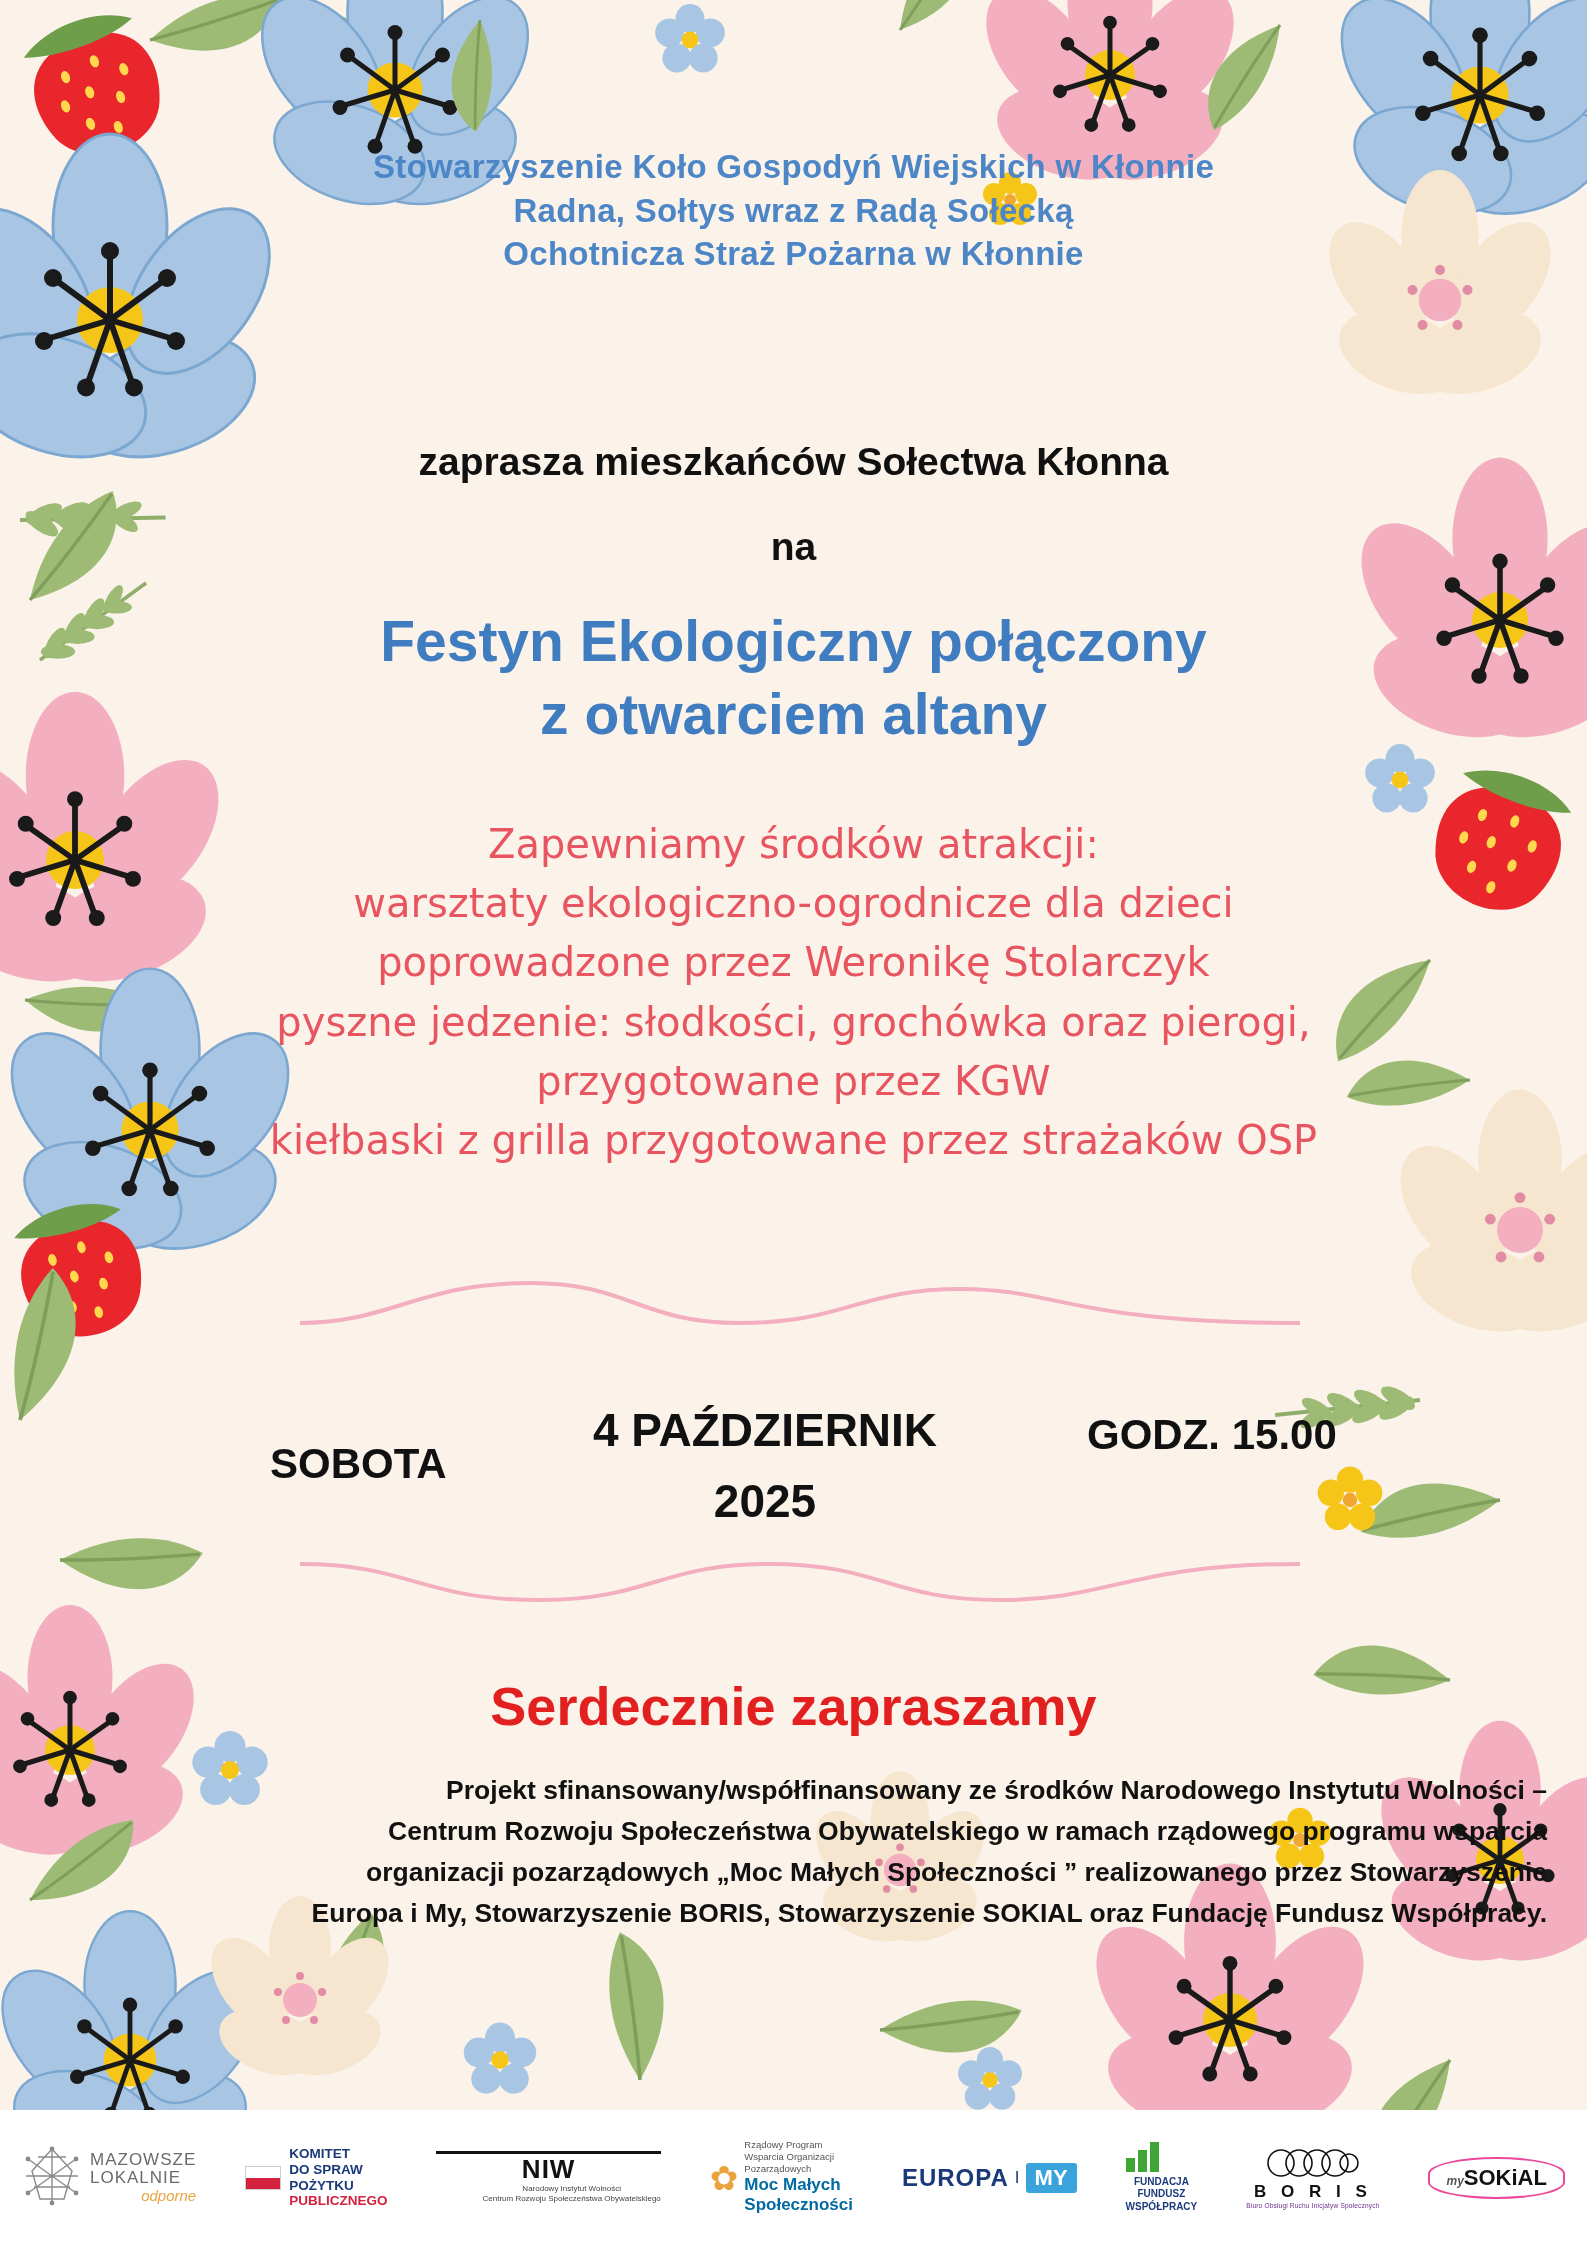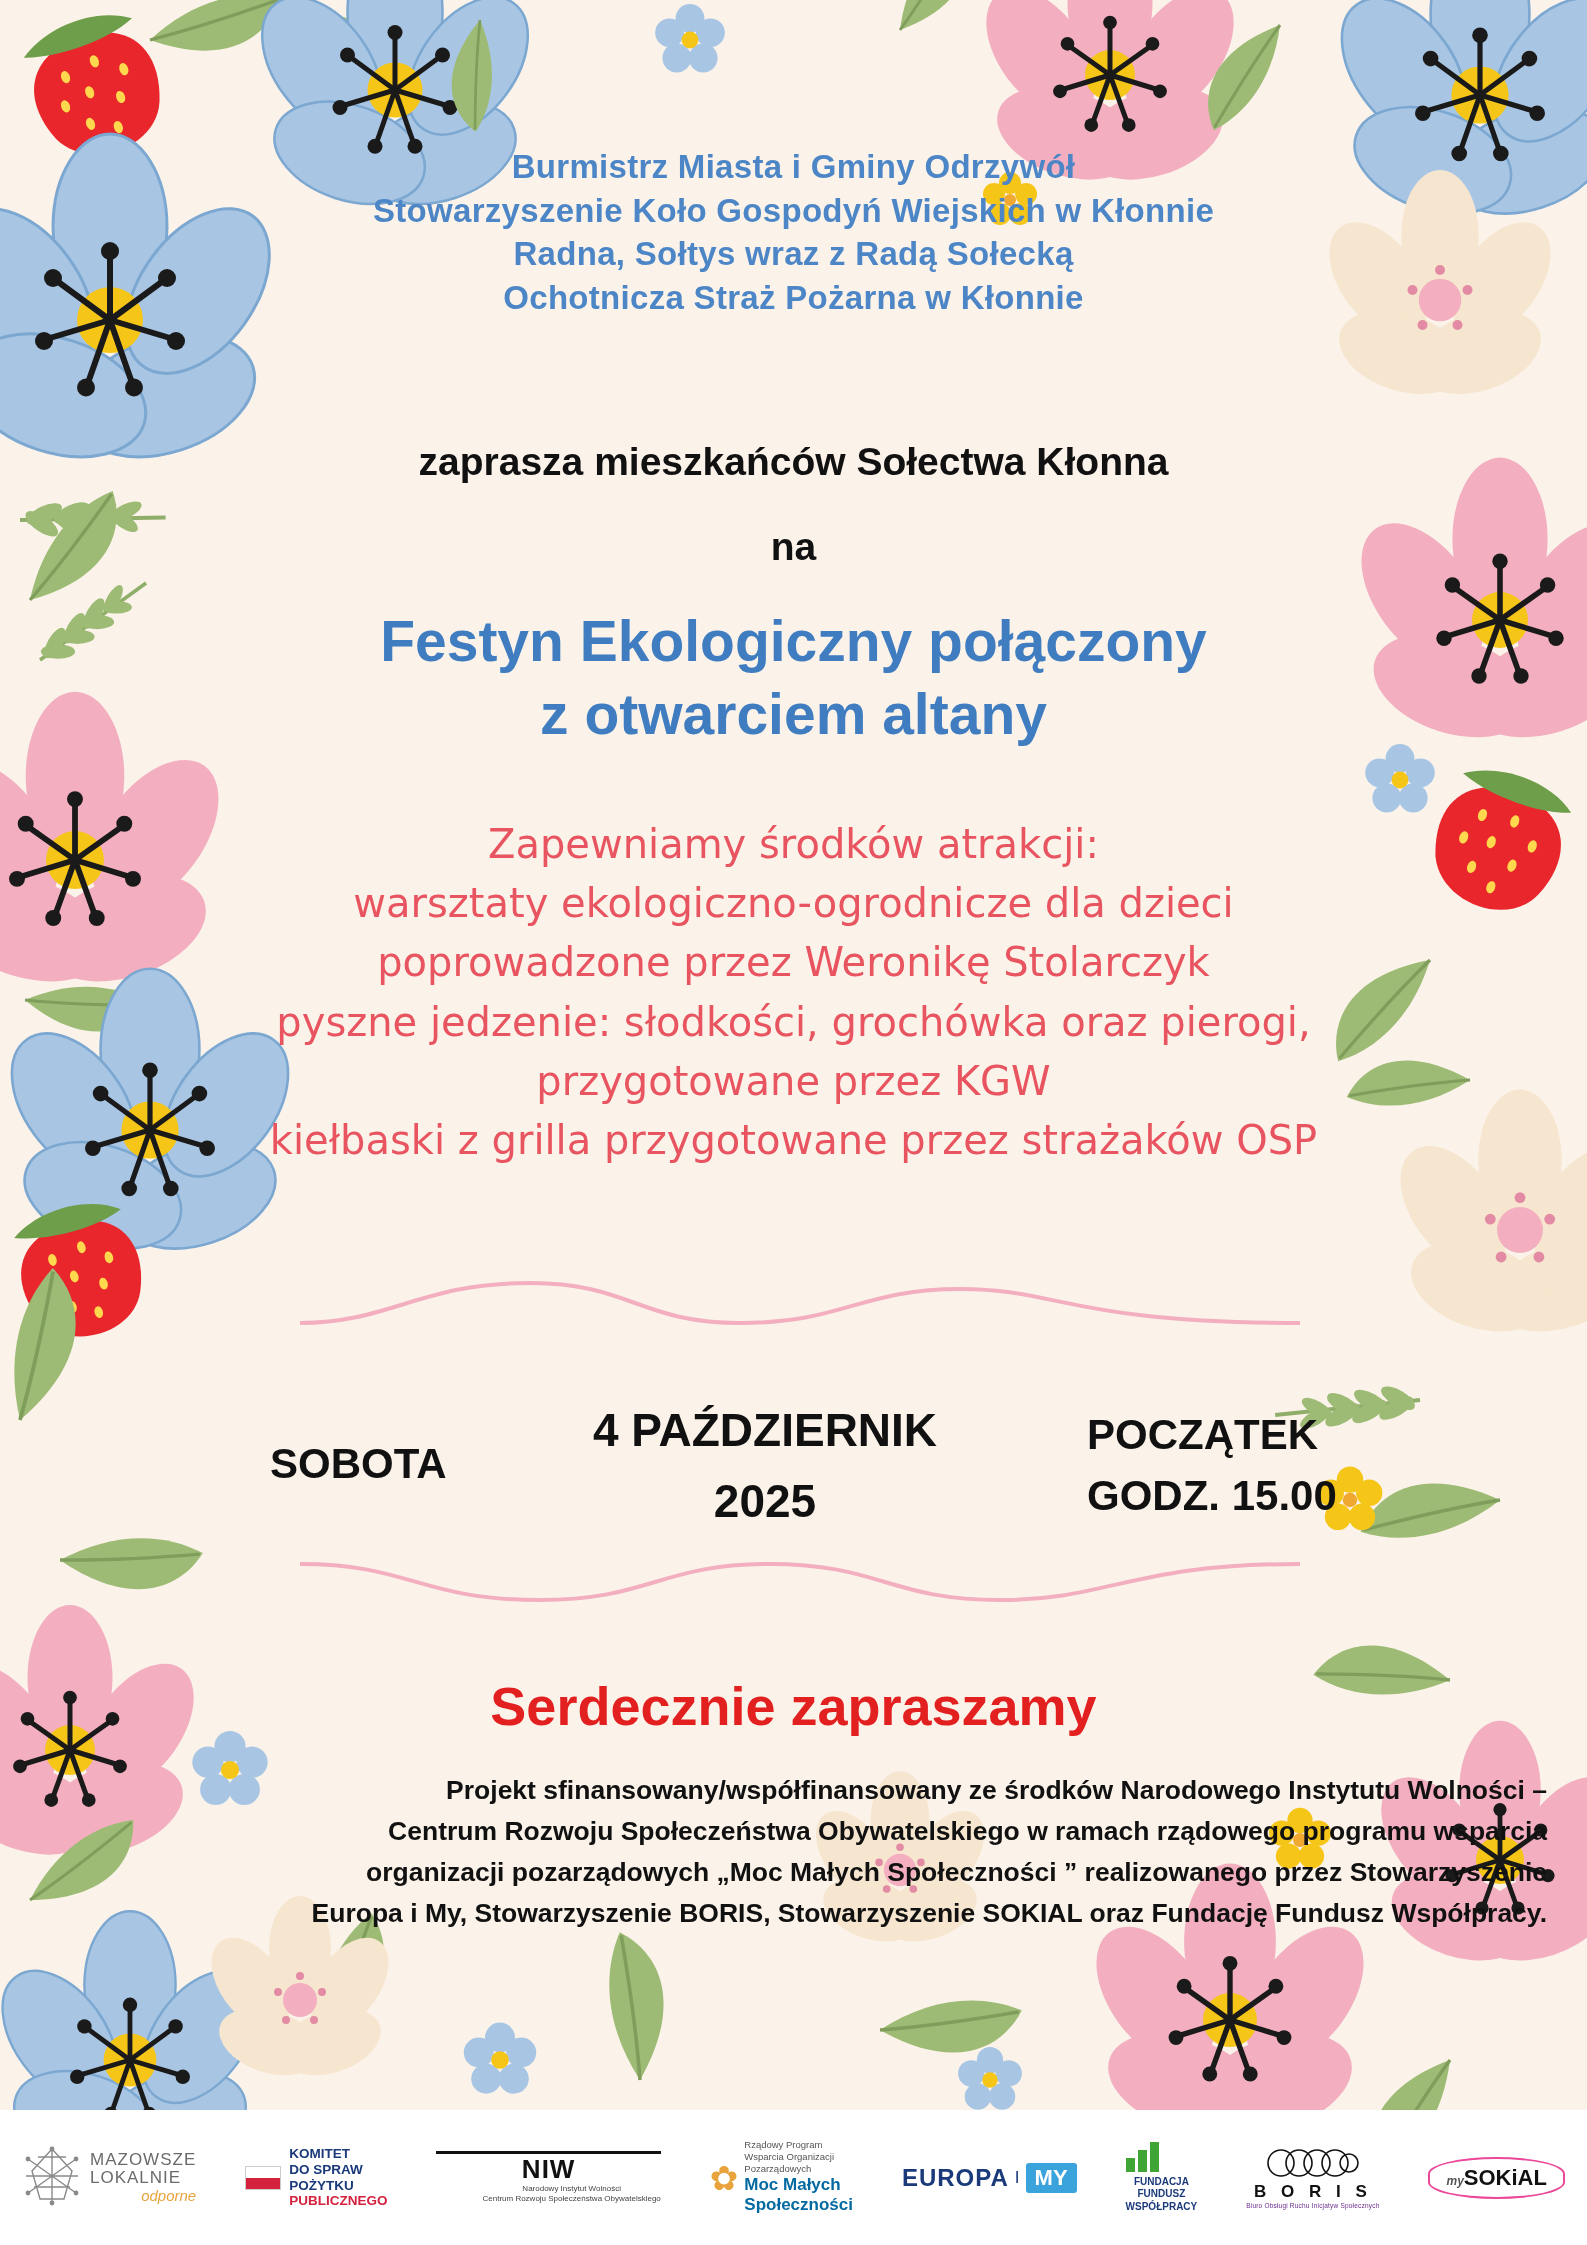--- a/index.html
+++ b/index.html
@@ -415,21 +415,20 @@
       <use href="#leaf" transform="translate(880,2030) rotate(20) scale(1.15)"></use>
       <use href="#leaf" transform="translate(1450,2060) rotate(150) scale(1.1)"></use>
       <use href="#smallyellow" transform="translate(1300,1840) scale(1.15)"></use>
       <use href="#creamflower" transform="translate(900,1870) scale(0.95)"></use>
     </svg>
   </div>
 
   <div class="content">
 
     <div class="org-block">
-      <span class="org-line">Burmistrz Miasta i Gminy Odrzywół</span>
       <span class="org-line">Stowarzyszenie Koło Gospodyń Wiejskich w Kłonnie</span>
       <span class="org-line">Radna, Sołtys wraz z Radą Sołecką</span>
       <span class="org-line">Ochotnicza Straż Pożarna w Kłonnie</span>
     </div>
 
     <div class="invite-1">zaprasza  mieszkańców Sołectwa Kłonna</div>
     <div class="invite-2">na</div>
 
     <div class="event-title">
       <span>Festyn Ekologiczny połączony</span>
@@ -451,21 +450,20 @@
       </svg>
     </div>
 
     <div class="date-row">
       <div class="date-day">SOBOTA</div>
       <div class="date-date">
         <span>4 PAŹDZIERNIK</span>
         <span>2025</span>
       </div>
       <div class="date-time">
-        <span>POCZĄTEK</span>
         <span>GODZ. 15.00</span>
       </div>
     </div>
 
     <div class="wave-bottom">
       <svg width="1000" height="60" viewBox="0 0 1000 60" xmlns="http://www.w3.org/2000/svg">
         <path d="M0,14 C110,14 120,50 240,50 C350,50 360,14 470,14 C580,14 590,50 700,50 C810,50 830,14 1000,14" fill="none" stroke="#f3afc0" stroke-width="4"></path>
       </svg>
     </div>
 

